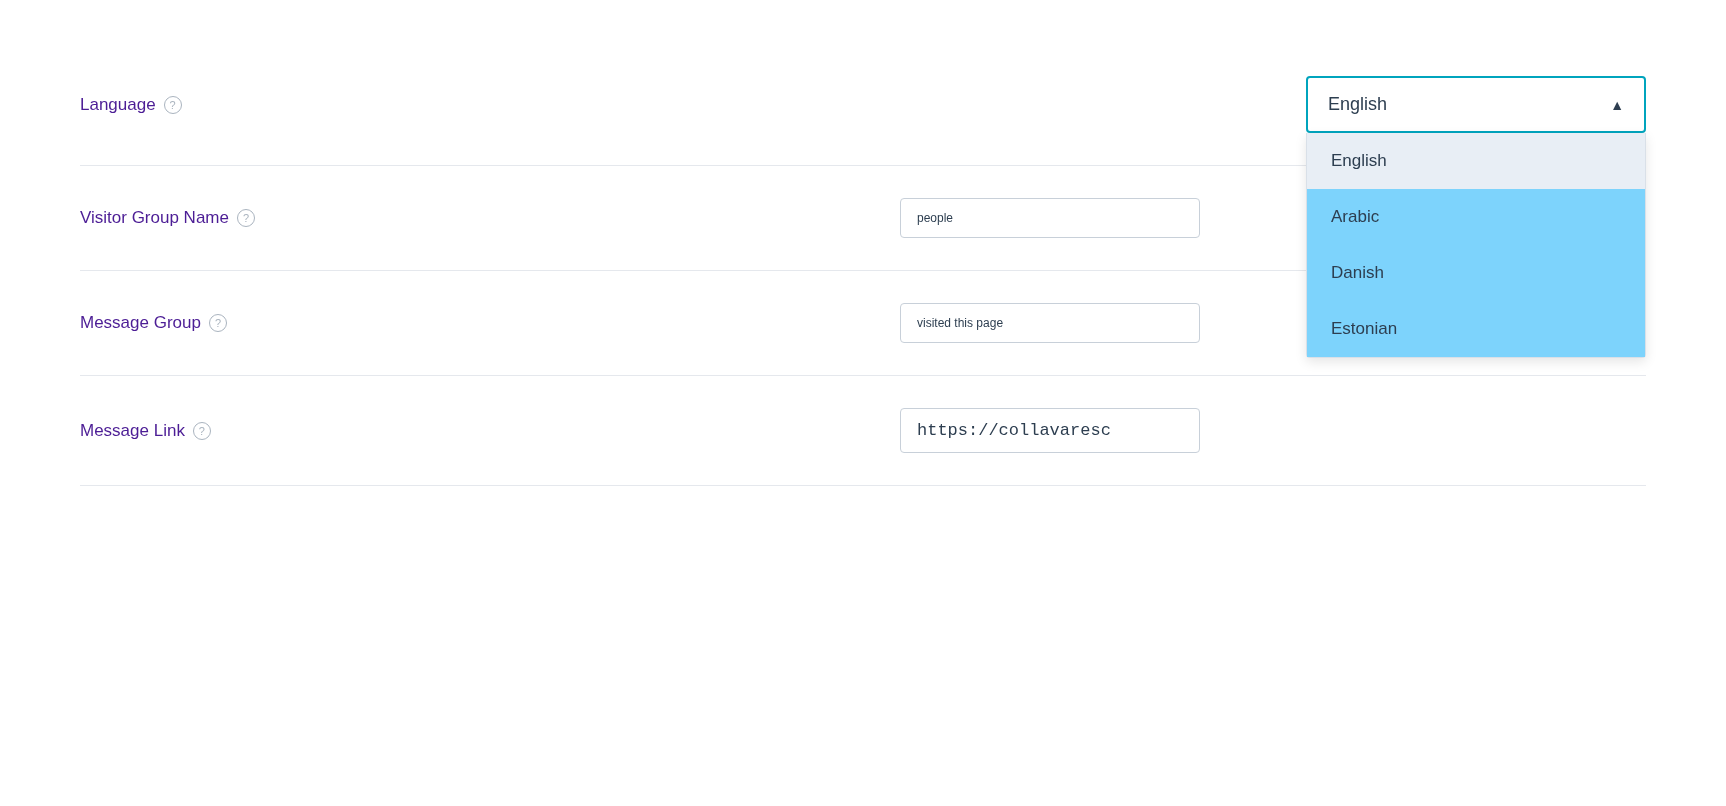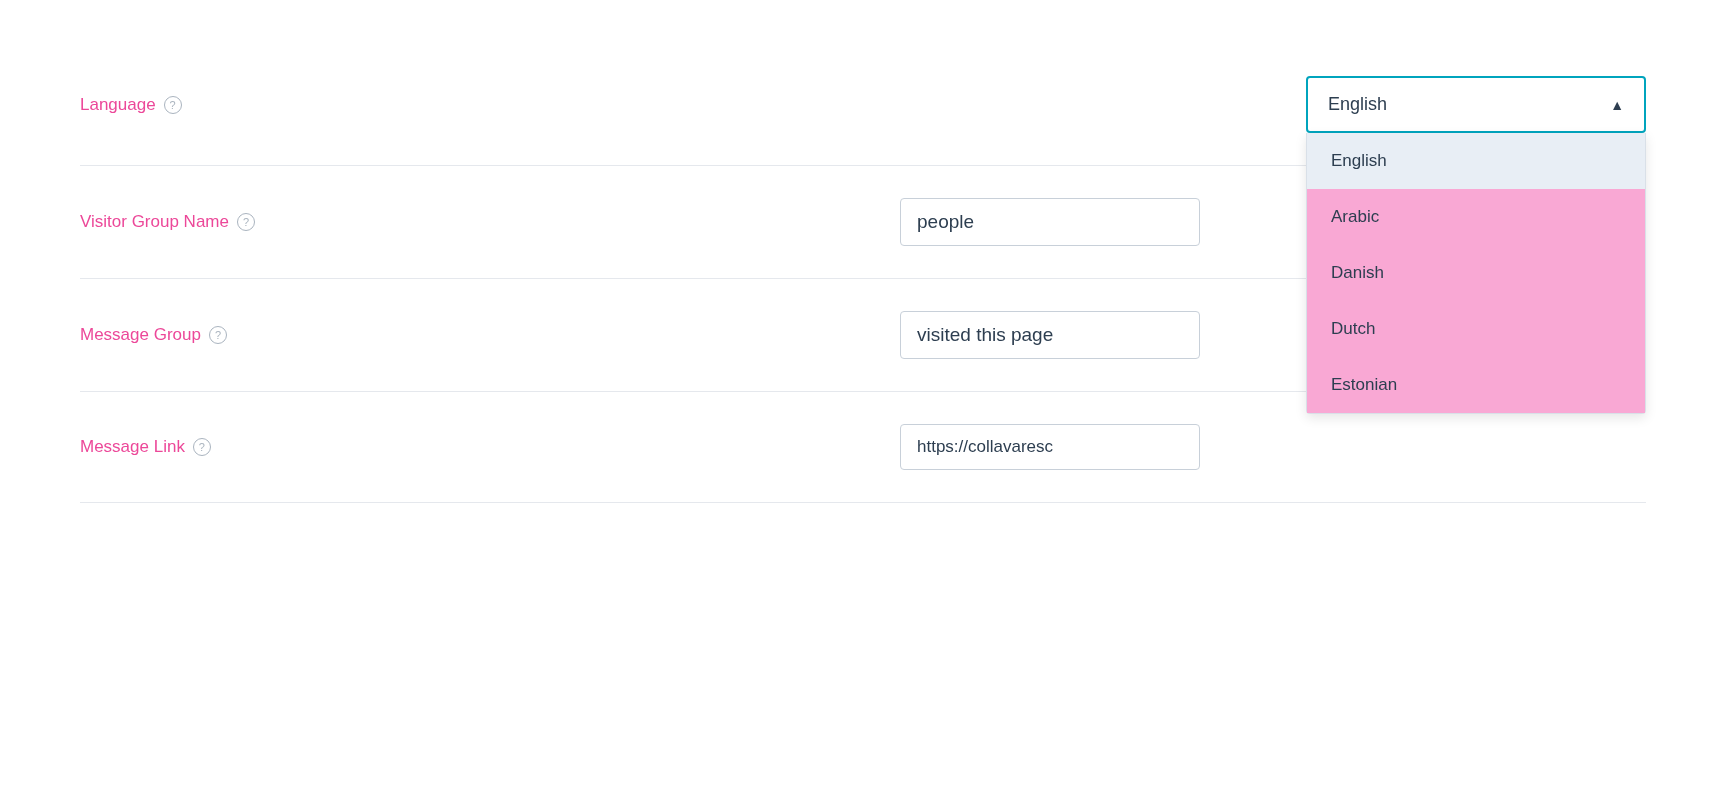--- a/index.html
+++ b/index.html
@@ -38,21 +38,21 @@
     .label-section {
       display: flex;
       align-items: center;
       gap: 8px;
       width: 820px;
       flex-shrink: 0;
     }
 
     .field-label {
       font-size: 17px;
-      color: #ec4899;
+      color: #4c1d95;
       font-weight: 400;
       text-align: center;
     }
 
     .help-icon {
       width: 18px;
       height: 18px;
       border-radius: 50%;
       border: 1.5px solid #aab4bf;
       color: #aab4bf;
@@ -67,21 +67,21 @@
     .field-input {
       flex: 1;
       display: flex;
       align-items: flex-end;
     }
 
     .text-input {
       border: 1px solid #c8d0d9;
       border-radius: 4px;
       padding: 12px 16px;
-      font-size: 19px;
+      font-size: 12px;
       color: #2d3e50;
       background: #ffffff;
       width: 300px;
       outline: none;
     }
 
     
     .dropdown-container {
       position: relative;
       width: 340px;
@@ -125,21 +125,21 @@
       border-radius: 0 0 4px 4px;
       z-index: 300;
       box-shadow: 0 4px 12px rgba(0,0,0,0.1);
     }
 
     .dropdown-option {
       padding: 18px 24px;
       font-size: 17px;
       color: #2d3e50;
       cursor: pointer;
-      background: #f9a8d4;
+      background: #7dd3fc;
     }
 
     .dropdown-option:first-child {
       background: #e8eef5;
     }
 
     .language-row {
       position: relative;
     }
 
@@ -153,20 +153,21 @@
       border-radius: 4px;
       padding: 12px 16px;
       font-size: 17px;
       color: #2d3e50;
       background: #ffffff;
       width: 300px;
       outline: none;
       overflow: hidden;
       text-overflow: ellipsis;
       white-space: nowrap;
+      font-family: Liberation Mono, monospace;
     }
   </style>
 </head>
 <body>
 
 <div class="page-container">
 
   <div class="form-row language-row">
     <div class="label-section">
       <span class="field-label">Language</span>
@@ -177,21 +178,20 @@
     <div class="field-input">
       <div class="dropdown-container">
         <div class="dropdown-trigger">
           <span class="dropdown-trigger-label">English</span>
           <span class="chevron-icon">▲</span>
         </div>
         <div class="dropdown-menu">
           <div class="dropdown-option">English</div>
           <div class="dropdown-option">Arabic</div>
           <div class="dropdown-option">Danish</div>
-          <div class="dropdown-option">Dutch</div>
           <div class="dropdown-option">Estonian</div>
         </div>
       </div>
     </div>
   </div>
 
   <div class="form-row">
     <div class="label-section">
       <span class="field-label">Visitor Group Name</span>
       <div class="help-icon">

